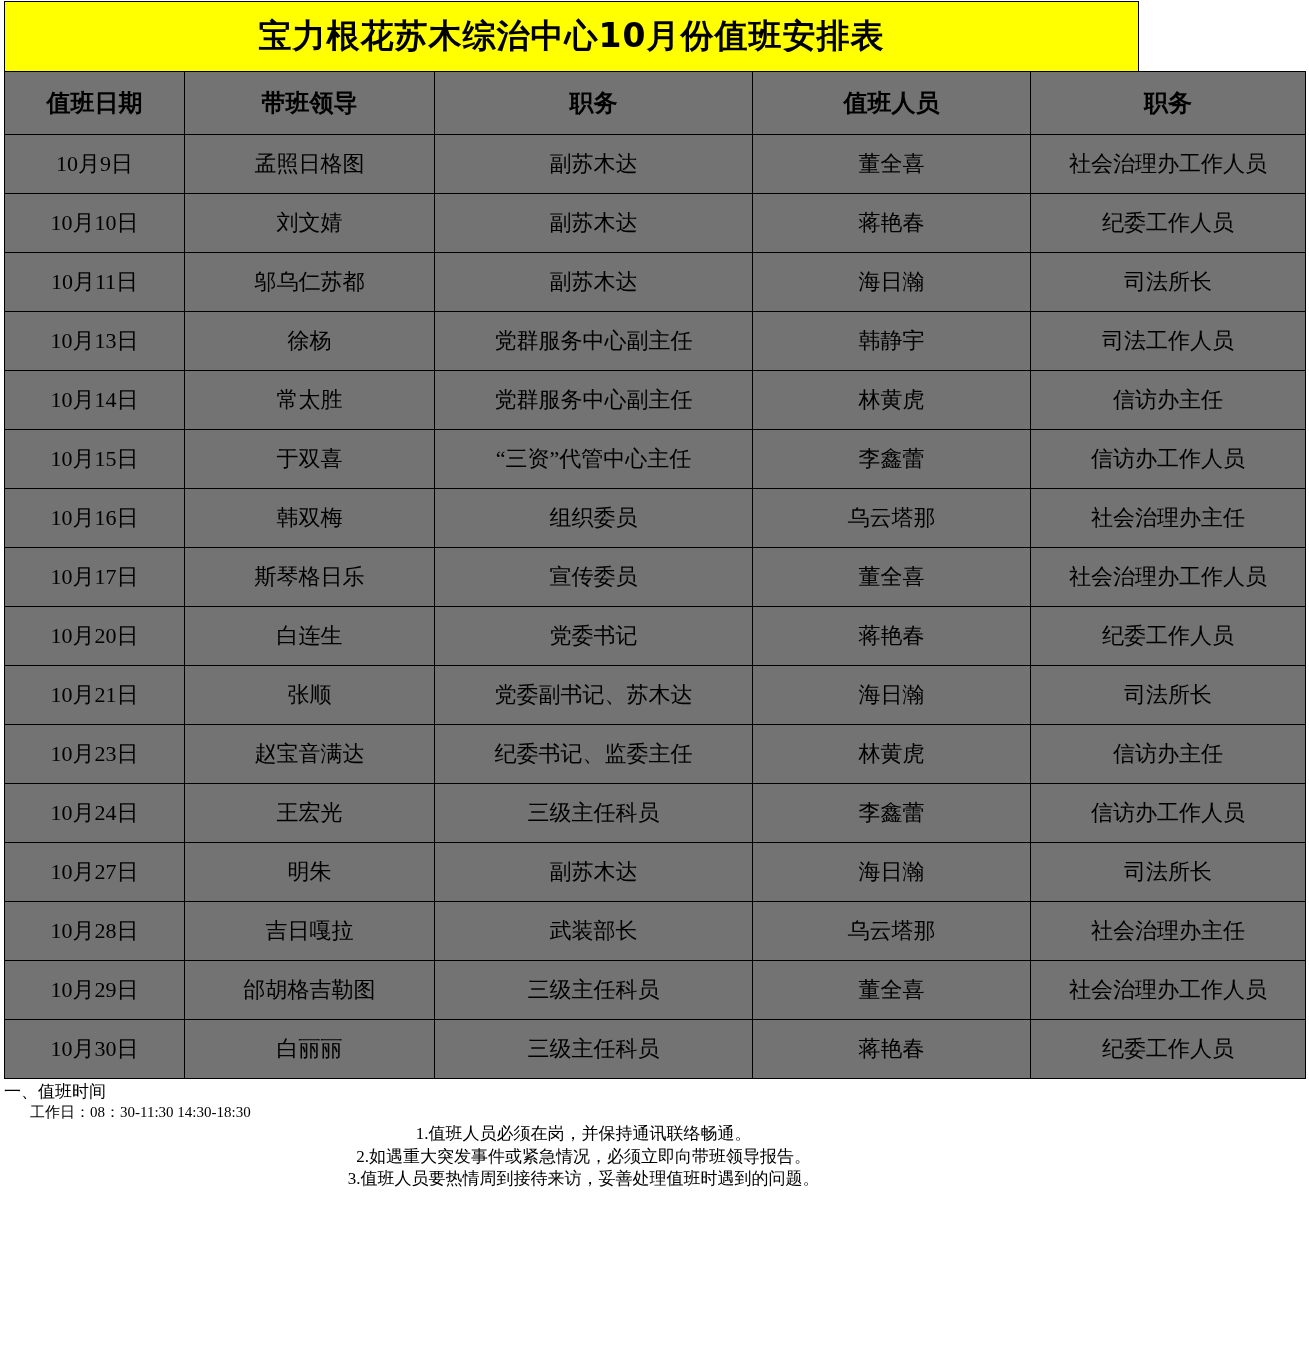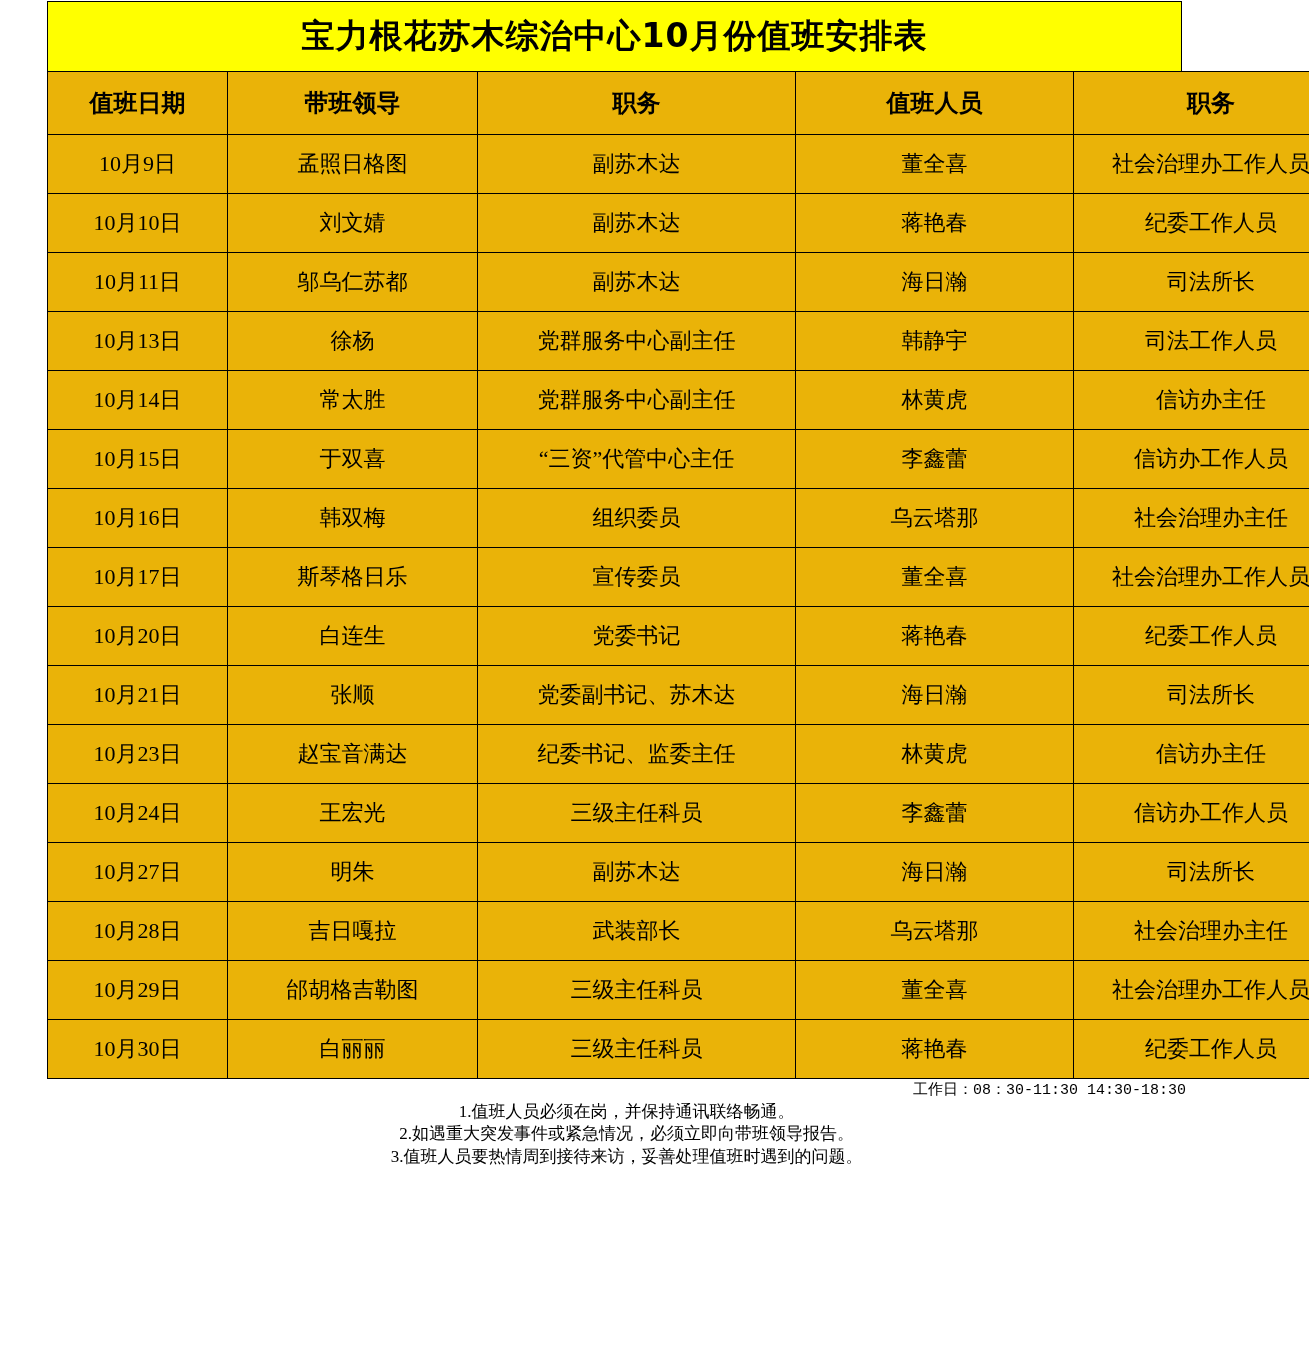--- a/index.html
+++ b/index.html
@@ -12,21 +12,20 @@
     height: 1346px;
     font-family: "Liberation Serif", "DejaVu Serif", serif;
     color: #000000;
     overflow: hidden;
   }
   .page {
     width: 1143px;
     height: 1346px;
     position: relative;
     box-sizing: border-box;
-    margin-left: 43px;
   }
   .title-bar {
     background: #ffff00;
     border: 1px solid #000000;
     border-bottom: none;
     height: 70px;
     display: flex;
     align-items: center;
     justify-content: center;
     box-sizing: border-box;
@@ -37,21 +36,21 @@
     font-weight: bold;
     font-size: 33px;
     letter-spacing: 1px;
     color: #000000;
   }
   table.schedule {
     border-collapse: collapse;
     table-layout: fixed;
     width: calc(100% - 8px);
     margin: 0 4px;
-    background: #eab308;
+    background: #737373;
   }
   table.schedule th, table.schedule td {
     border: 1px solid #000000;
     text-align: center;
     vertical-align: middle;
     font-size: 22px;
     padding: 0;
     height: 58px;
     font-family: "Liberation Serif", "DejaVu Serif", serif;
   }
@@ -70,23 +69,22 @@
     margin: 2px 0 0 4px;
     font-size: 17px;
     line-height: 1.32;
     font-family: "Liberation Serif", "DejaVu Serif", serif;
   }
   .notes .head {
     font-size: 17px;
   }
   .notes .indent1 {
     padding-left: 26px;
-    font-family: Liberation Mono, monospace;
+    font-family: Liberation Serif, serif;
     font-size: 15px;
-    text-align: right;
   }
   .notes .indent2 {
     padding-left: 20px;
     text-align: center;
   }
 </style>
 </head>
 <body>
 
 <div class="page">
@@ -222,19 +220,20 @@
         <td>10月30日</td>
         <td>白丽丽</td>
         <td>三级主任科员</td>
         <td>蒋艳春</td>
         <td>纪委工作人员</td>
       </tr>
     </tbody>
   </table>
 
   <div class="notes">
+    <div class="head">一、值班时间</div>
     <div class="indent1">工作日：08：30-11:30   14:30-18:30</div>
     <div class="indent2">1.值班人员必须在岗，并保持通讯联络畅通。</div>
     <div class="indent2">2.如遇重大突发事件或紧急情况，必须立即向带班领导报告。</div>
     <div class="indent2">3.值班人员要热情周到接待来访，妥善处理值班时遇到的问题。</div>
   </div>
 
 </div>
 
 </body></html>

